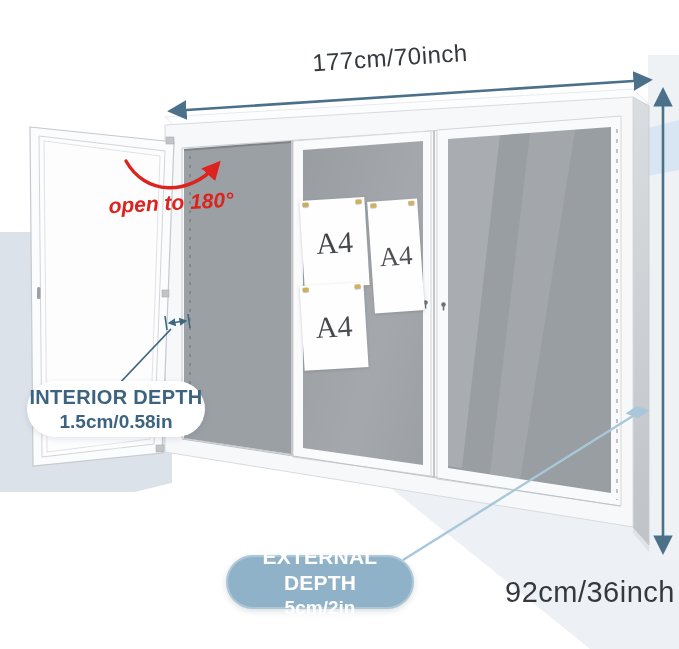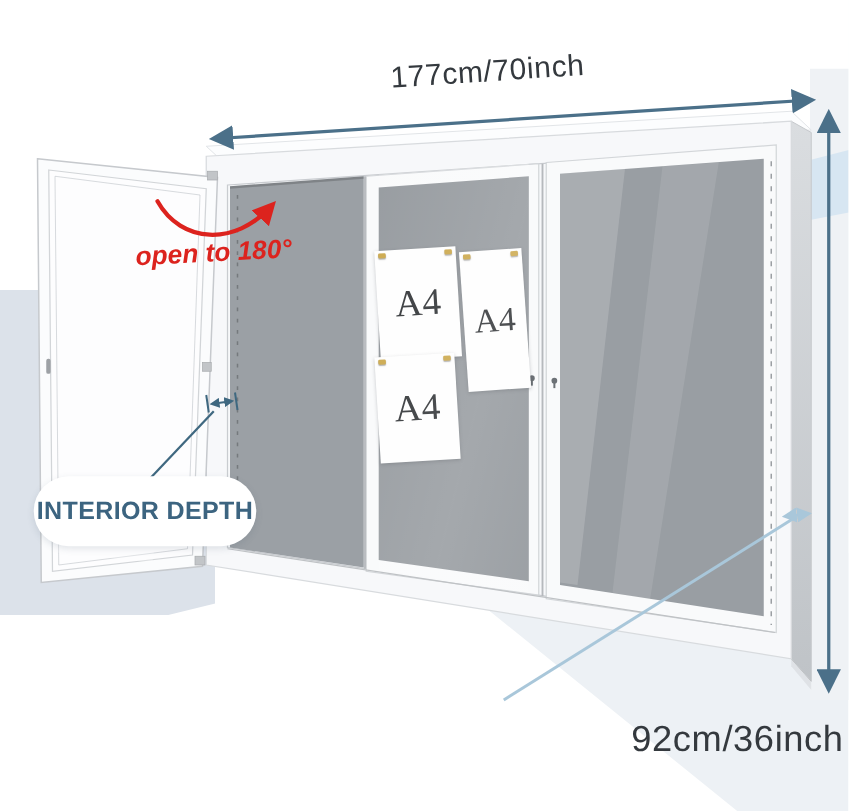--- a/index.html
+++ b/index.html
@@ -180,16 +180,21 @@
     <line x1="403" y1="560" x2="636" y2="414" stroke="#a9c7da" stroke-width="2.4"></line>
     <line x1="629" y1="413" x2="646" y2="411" stroke="#a9c7da" stroke-width="2" marker-start="url(#mLite)" marker-end="url(#mLite)"></line>
   </svg>
 
   <div class="dim-label dim-width">177cm/70inch</div>
   <div class="dim-label dim-height">92cm/36inch</div>
   <div class="open-label">open to 180°</div>
 
   <div class="pill pill-interior">
     <div class="l1">INTERIOR DEPTH</div>
-  </div>
-
+    <div class="l2">1.5cm/0.58in</div>
+  </div>
+
+  <div class="pill pill-external">
+    <div class="l1">EXTERNAL DEPTH</div>
+    <div class="l2">5cm/2in</div>
+  </div>
 
 </div>
 
 </body></html>

